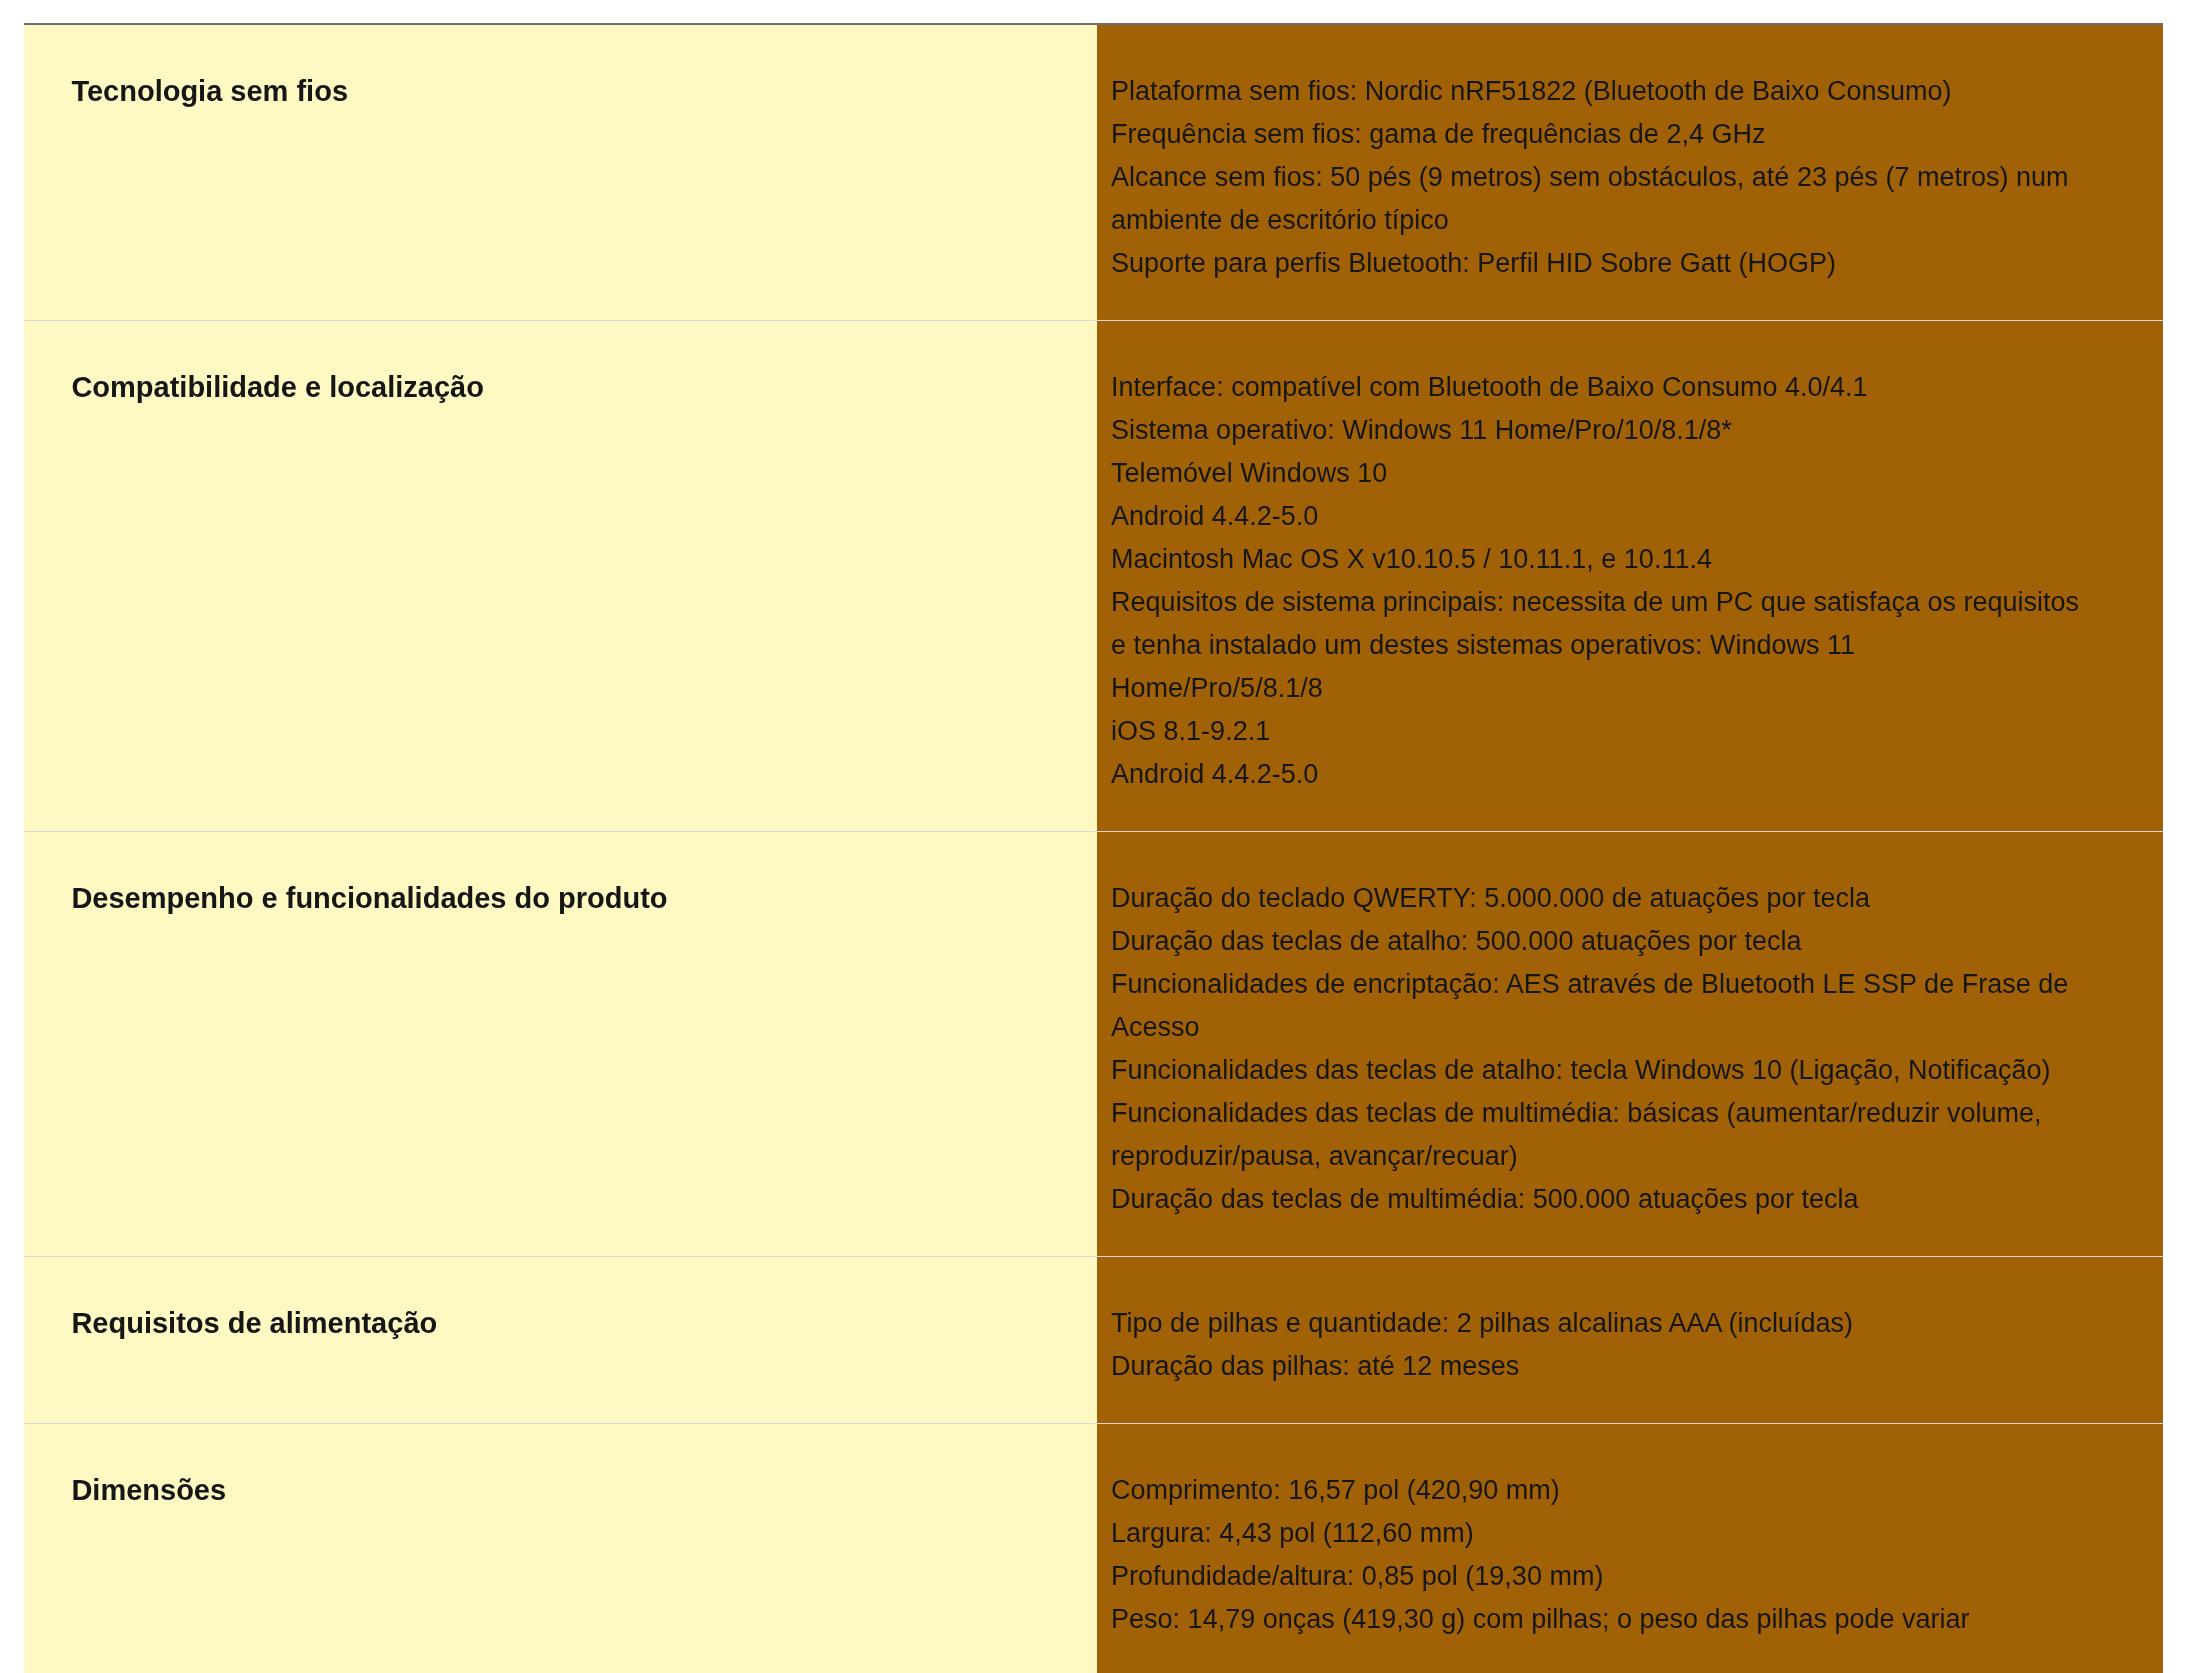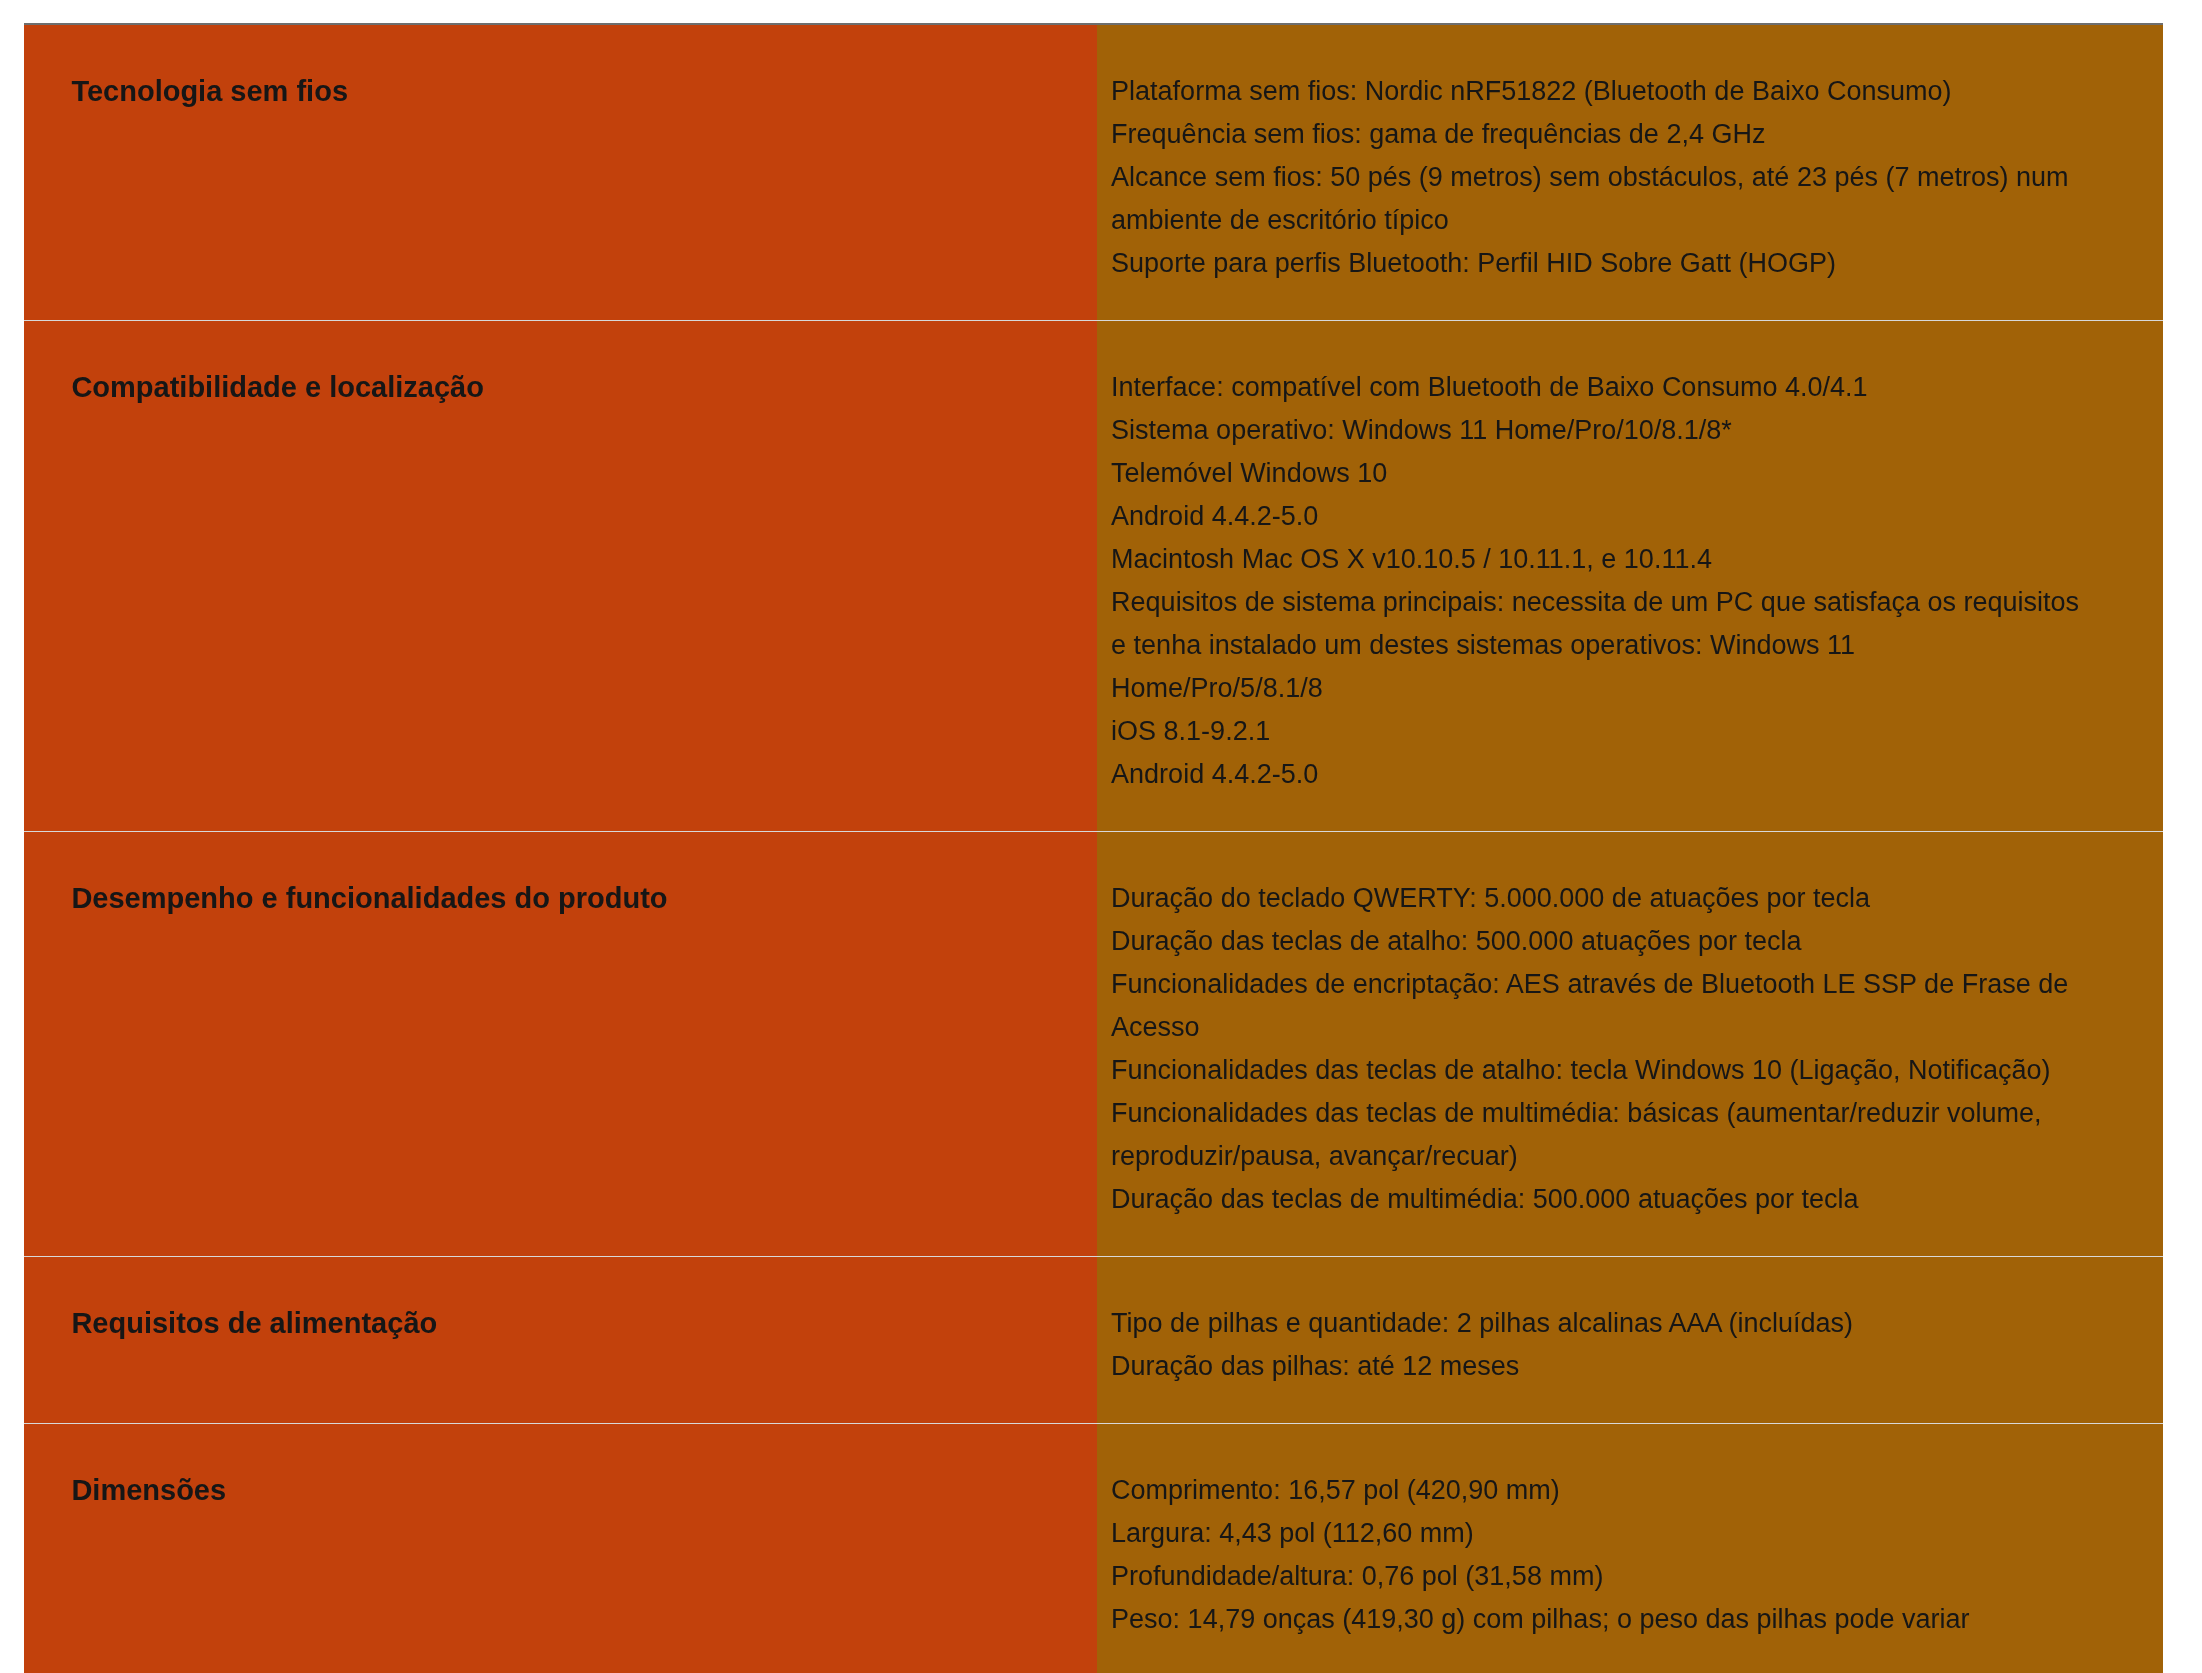--- a/index.html
+++ b/index.html
@@ -23,21 +23,21 @@
   }
   .spec-row {
     display: grid;
     grid-template-columns: 1073px 1066px;
     border-bottom: 1px solid #d8d8d8;
   }
   .spec-row:last-child {
     border-bottom: none;
   }
   .spec-name-cell {
-    background: #c2410c;
+    background: #fef9c3;
     padding: 45px 39px 35px 47px;
     box-sizing: border-box;
   }
   .section-title {
     font-size: 29px;
     font-weight: bold;
     line-height: 43px;
     letter-spacing: 0;
   }
   .spec-value-cell {
@@ -114,19 +114,19 @@
         </div>
   </div>
 
   <div class="spec-row">
     <div class="spec-name-cell">
       <div class="section-title">Dimensões</div>
     </div>
     <div class="spec-value-cell">
           <div class="spec-line">Comprimento: 16,57 pol (420,90 mm)</div>
           <div class="spec-line">Largura: 4,43 pol (112,60 mm)</div>
-          <div class="spec-line">Profundidade/altura: 0,76 pol (31,58 mm)</div>
+          <div class="spec-line">Profundidade/altura: 0,85 pol (19,30 mm)</div>
           <div class="spec-line">Peso: 14,79 onças (419,30 g) com pilhas; o peso das pilhas pode variar</div>
         </div>
   </div>
 </div>
 </div>
 
 
 </body></html>

